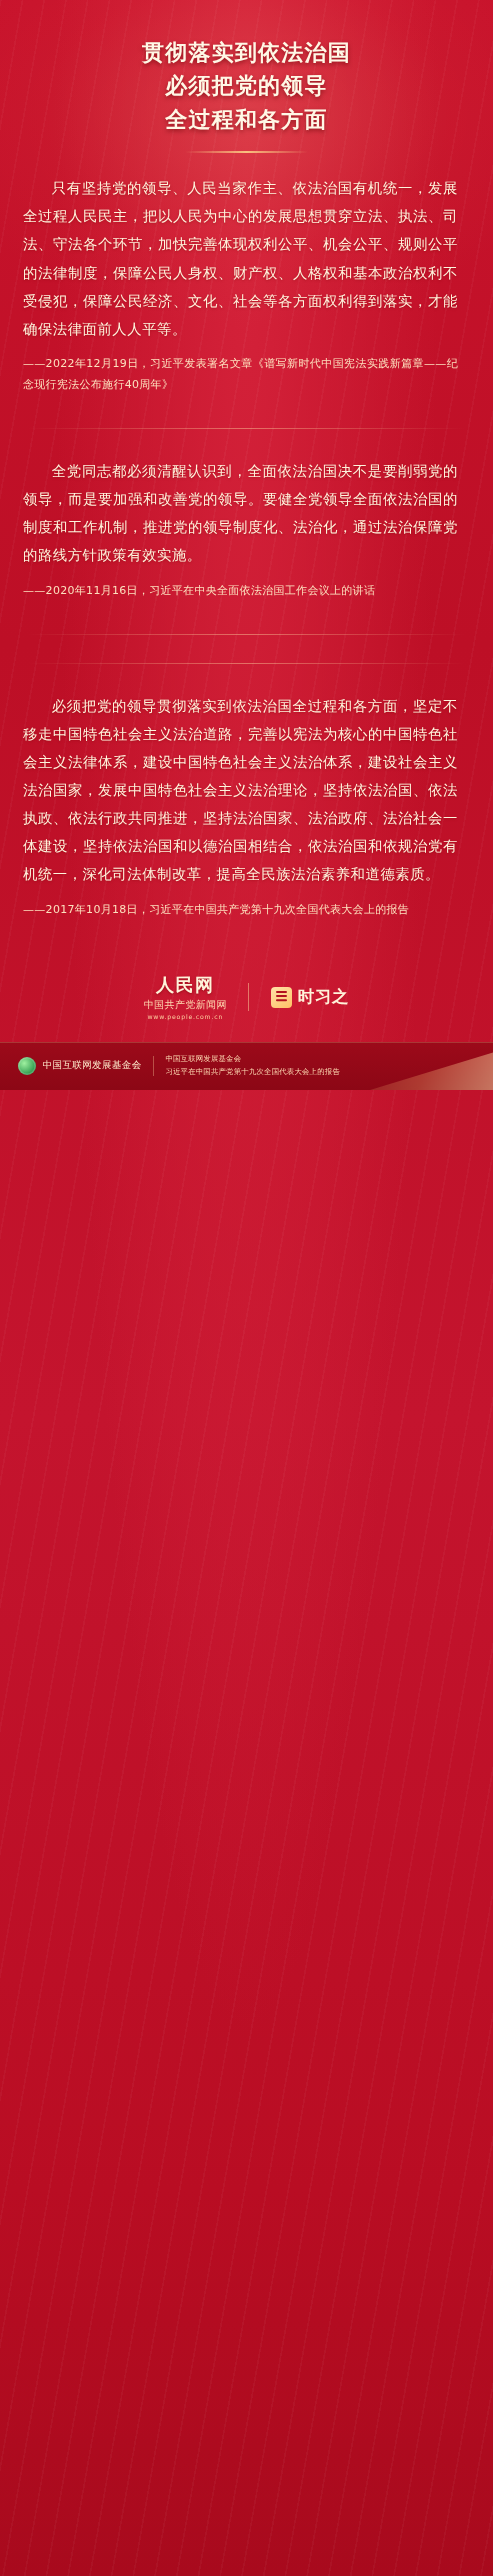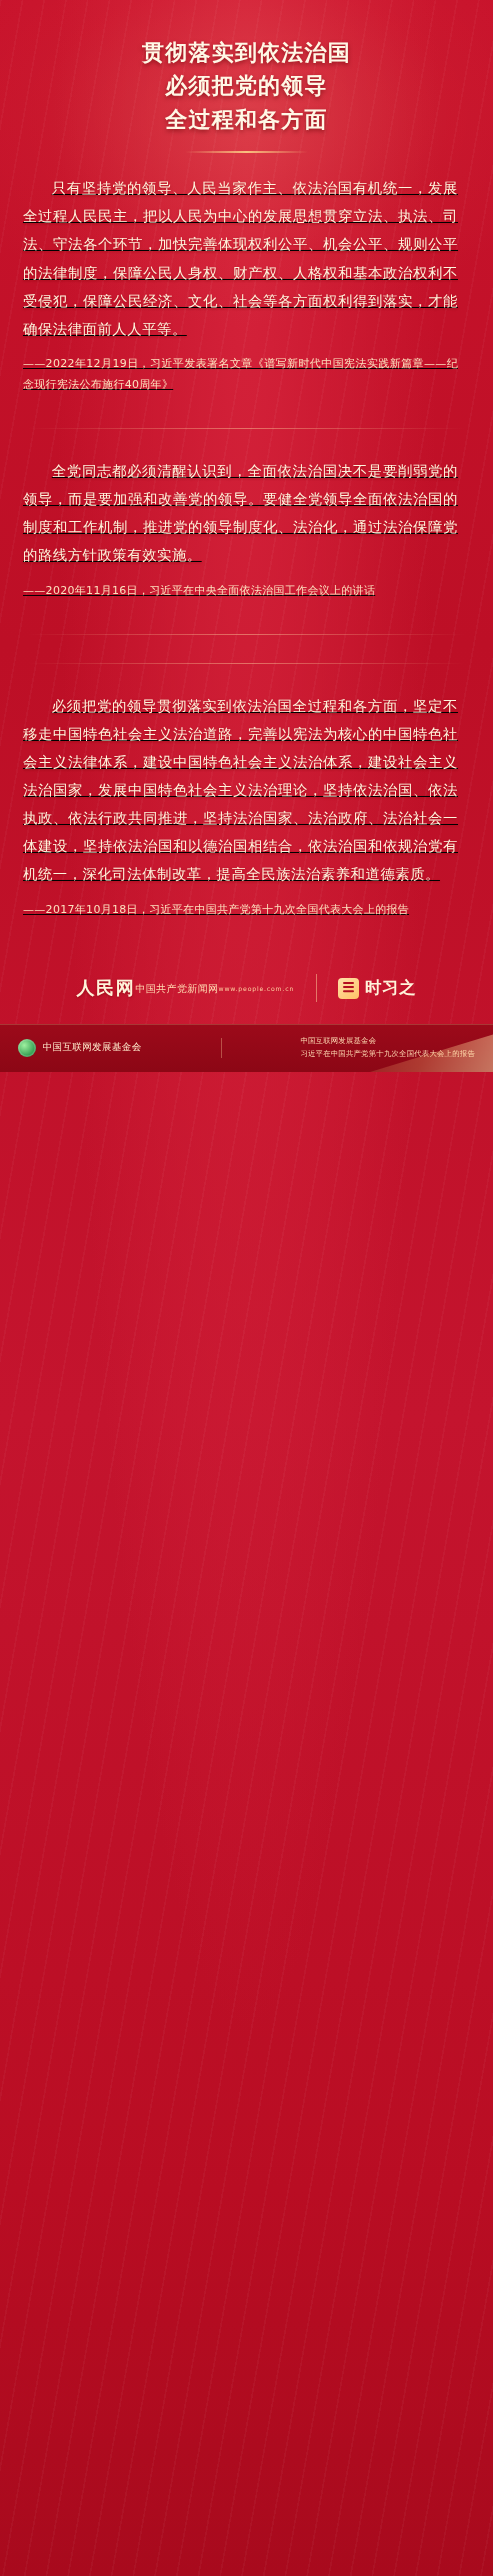--- a/index.html
+++ b/index.html
@@ -43,21 +43,21 @@
     letter-spacing:1.2px;
     text-shadow:0 1.6px 4.1px rgba(90,0,0,.55);
   }
   .title-rule{
     width:123px;height:1.6px;margin:15px auto 0;
     background:linear-gradient(90deg, rgba(255,224,170,0) 0%, #ffd98a 50%, rgba(255,224,170,0) 100%);
     opacity:.85;
   }
 
   
-  .block{margin:0 12px 33px 0;text-decoration:underline;}
+  .block{margin:0 12px 33px 0;}
   .block:first-of-type{margin-top:11.5px;}
   .quote{
     color:#fff4dd;
     font-size:14.4px;
     line-height:1.95;
     letter-spacing:0.5px;
     text-align:justify;
     text-indent:2em;
     text-shadow:0 0.8px 2.5px rgba(120,0,0,.4);
   }
@@ -79,21 +79,21 @@
   
   .footer{
     position:relative; z-index:2;
     margin-top:15px;
     padding:21.4px 0 0;
   }
   .logos{
     display:flex; align-items:center; justify-content:center; gap:21.4px;
     padding-bottom:21.4px;
   }
-  .logo-people{display:flex; flex-direction:row; align-items:center; line-height:1.25;}
+  .logo-people{display:flex; flex-direction:column; align-items:center; line-height:1.25;}
   .logo-people .cn{
     font-size:18px; font-weight:bold; color:#fff3da; letter-spacing:1.6px;
     text-shadow:0 0.8px 2.5px rgba(110,0,0,.5);
   }
   .logo-people .sub{font-size:10px; color:#ffd9b0; letter-spacing:0.4px; margin-top:2.5px;}
   .logo-people .url{font-size:6.2px; color:#ffcfa0; letter-spacing:0.8px; margin-top:0.8px;}
   .logo-sep{width:0.8px;height:28px;background:rgba(255,214,160,.5);}
   .logo-shixi{display:flex; align-items:center; gap:5.8px;}
   .shixi-mark{
     width:21.4px;height:21.4px;border-radius:4.1px;
@@ -104,21 +104,21 @@
     content:"";position:absolute;left:5px;top:4.1px;width:11.5px;height:2.5px;border-radius:1.6px;background:#b3101f;
     box-shadow:0 4.1px 0 #b3101f, 0 8.2px 0 #b3101f;
   }
   .shixi-text{font-size:16.4px;font-weight:bold;color:#fff3da;letter-spacing:0.8px;text-align:right;}
 
   .footer-bar{
     position:relative;
     background:linear-gradient(180deg,#9c0a1a 0%, #8c0715 100%);
     border-top:0.8px solid rgba(255,205,150,.25);
     padding:11.5px 18px 13px;
-    display:flex; align-items:center; gap:11.5px;justify-content:space-between;
+    display:flex; align-items:center; gap:11.5px;
   }
   .fund-badge{display:flex;align-items:center;gap:6.6px;flex:0 0 auto;}
   .fund-mark{
     width:18px;height:18px;border-radius:50%;
     background:radial-gradient(circle at 35% 35%, #9ff0a0, #2f9b4e 70%);
     box-shadow:0 0 0 1.6px rgba(255,255,255,.18) inset;
   }
   .fund-name{font-size:9.5px;color:#ffeccd;letter-spacing:0.4px;white-space:nowrap;}
   .fund-v{width:0.8px;height:20px;background:rgba(255,214,160,.35);}
   .credits{display:flex;flex-direction:column;gap:2.5px;}

